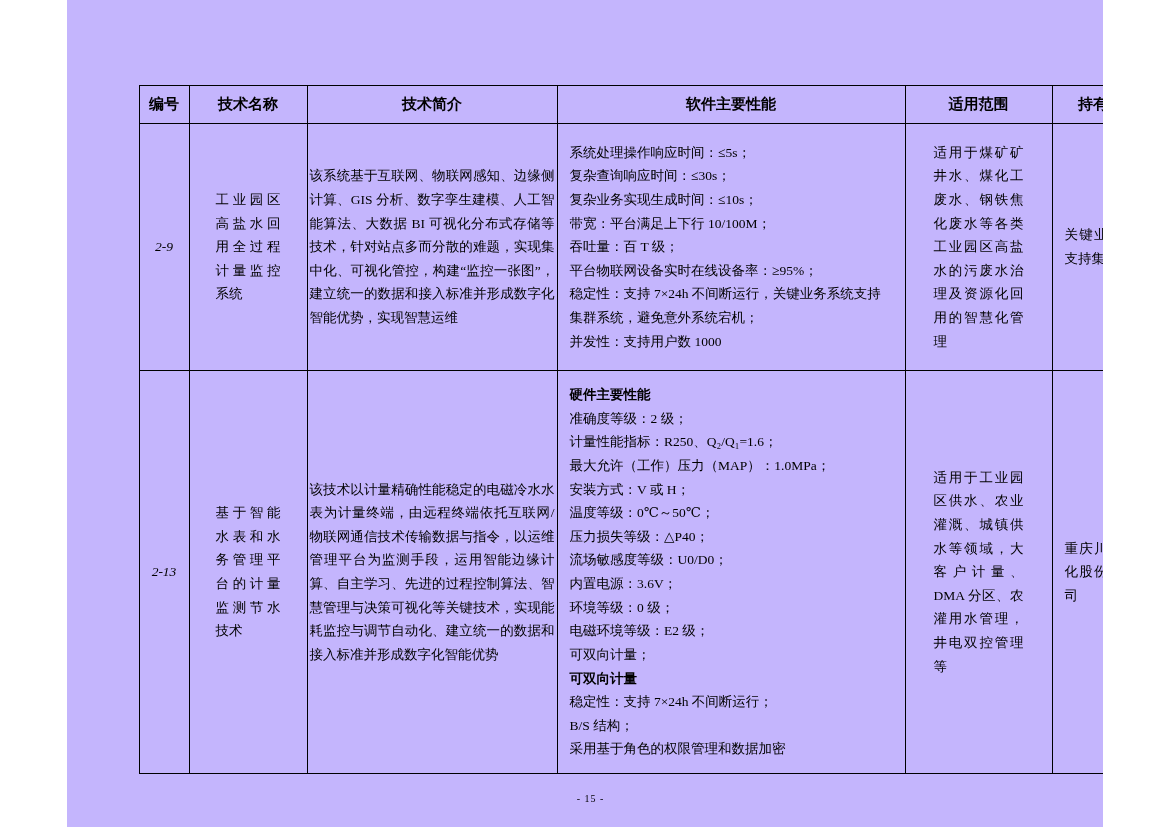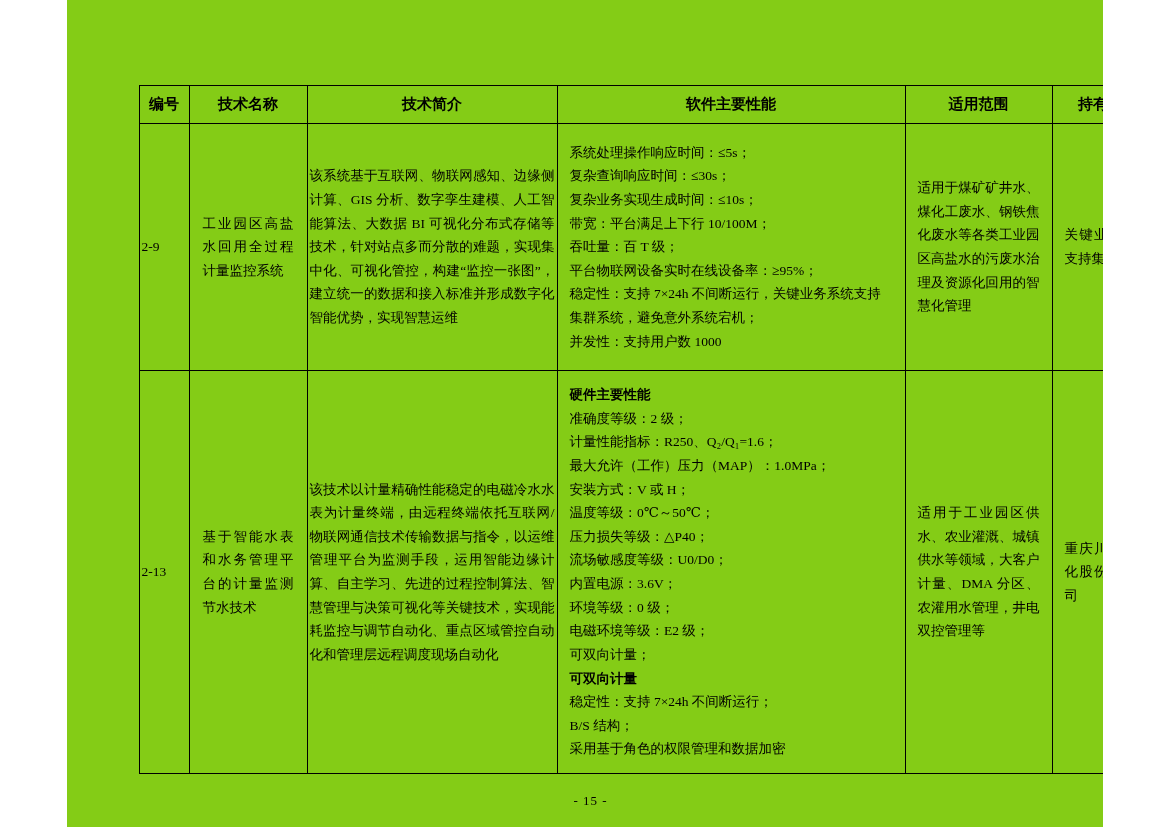--- a/index.html
+++ b/index.html
@@ -5,21 +5,21 @@
   * { margin: 0; padding: 0; box-sizing: border-box; }
   html, body { background: #ffffff; }
   body {
     font-family: "Liberation Serif", "DejaVu Serif", serif;
     color: #000000;
   }
   .page {
     position: relative;
     width: 1036px;
     height: 827px;
-    background: #84cc16;
+    background: #c4b5fd;
     margin: 0 auto;
     overflow: hidden;
   }
   table.tech-table {
     position: absolute;
     left: 72px;
     top: 85px;
     width: 1025px;
     border-collapse: collapse;
     table-layout: fixed;
@@ -40,41 +40,41 @@
     line-height: 1.75;
     padding: 16px 12px;
   }
   col.c-id     { width: 50px; }
   col.c-name   { width: 118px; }
   col.c-intro  { width: 250px; }
   col.c-ind    { width: 348px; }
   col.c-scope  { width: 147px; }
   col.c-holder { width: 112px; }
 
-  td.cell-id { padding: 4px 2px; }
-  td.cell-name { text-align: justify; padding: 10px 13px; margin-left: 8px; }
+  td.cell-id { text-align: center; padding: 4px 2px; font-style: italic; }
+  td.cell-name { text-align: justify; padding: 10px 26px; margin-left: 8px; }
   td.cell-intro { text-align: justify; padding: 12px 2px; }
   td.cell-ind { text-align: left; padding: 12px 12px; }
-  td.cell-scope { text-align: justify; padding: 10px 12px; }
+  td.cell-scope { text-align: justify; padding: 10px 28px; }
   td.cell-holder { text-align: justify; padding: 10px 12px; }
 
   .multiline { white-space: pre-line; text-align: center; }
   .row-1 td { height: 247px; }
   .row-2 td { height: 370px; }
   .bold-line {
     display: block;
     font-weight: bold;
   }
   .page-number {
     position: absolute;
     left: 0;
     right: 0;
     top: 793px;
     text-align: center;
-    font-size: 13px;
+    font-size: 10px;
     letter-spacing: 1px;
     margin-left: 12px;
   }
 </style>
 </head>
 <body>
 
 <div class="page">
 
   <table class="tech-table">
@@ -108,21 +108,21 @@
 吞吐量：百 T 级；
 平台物联网设备实时在线设备率：≥95%；
 稳定性：支持 7×24h 不间断运行，关键业务系统支持集群系统，避免意外系统宕机；
 并发性：支持用户数 1000</td>
         <td class="cell-scope">适用于煤矿矿井水、煤化工废水、钢铁焦化废水等各类工业园区高盐水的污废水治理及资源化回用的智慧化管理</td>
         <td class="cell-holder">关键业务系统支持集群系统</td>
       </tr>
       <tr class="row-2">
         <td class="cell-id">2-13</td>
         <td class="cell-name">基于智能水表和水务管理平台的计量监测节水技术</td>
-        <td class="cell-intro">该技术以计量精确性能稳定的电磁冷水水表为计量终端，由远程终端依托互联网/物联网通信技术传输数据与指令，以运维管理平台为监测手段，运用智能边缘计算、自主学习、先进的过程控制算法、智慧管理与决策可视化等关键技术，实现能耗监控与调节自动化、重点区域管控自动化和管理层远程调度现场自动化</td>
+        <td class="cell-intro">该技术以计量精确性能稳定的电磁冷水水表为计量终端，由远程终端依托互联网/物联网通信技术传输数据与指令，以运维管理平台为监测手段，运用智能边缘计算、自主学习、先进的过程控制算法、智慧管理与决策可视化等关键技术，实现能耗监控与调节自动化、建立统一的数据和接入标准并形成数字化智能优势</td>
         <td class="cell-ind">
           <span class="bold-line">硬件主要性能</span>
           <span class="multiline">准确度等级：2 级；
 计量性能指标：R250、Q₂/Q₁=1.6；
 最大允许（工作）压力（MAP）：1.0MPa；
 安装方式：V 或 H；
 温度等级：0℃～50℃；
 压力损失等级：△P40；
 流场敏感度等级：U0/D0；
 内置电源：3.6V；

